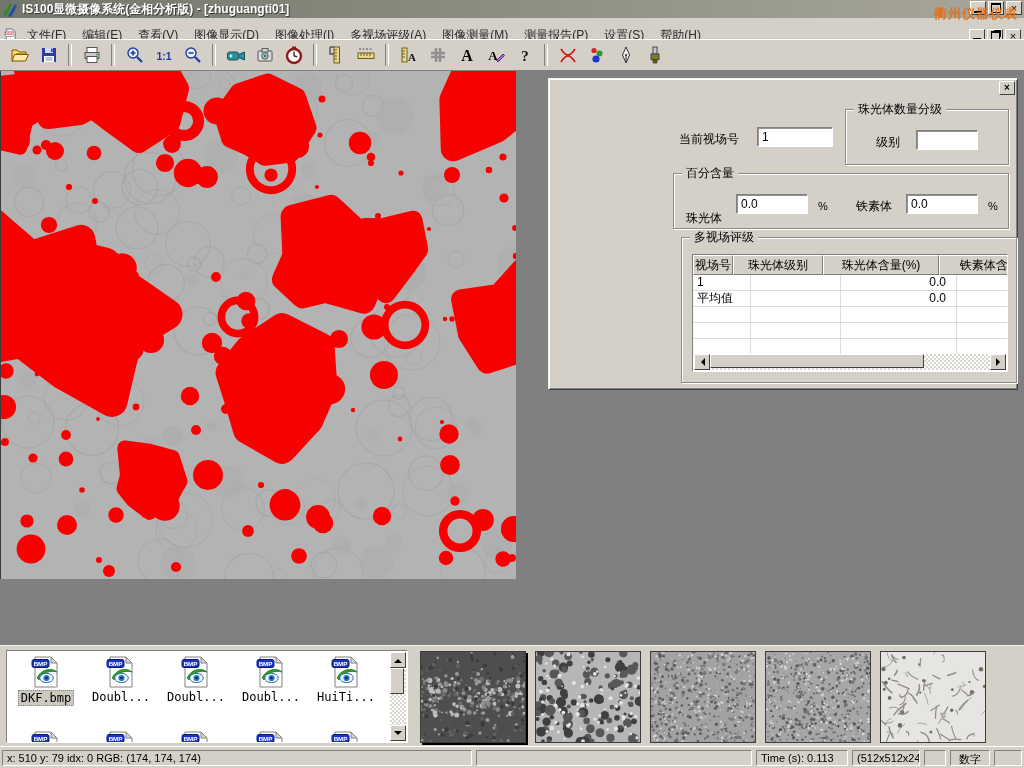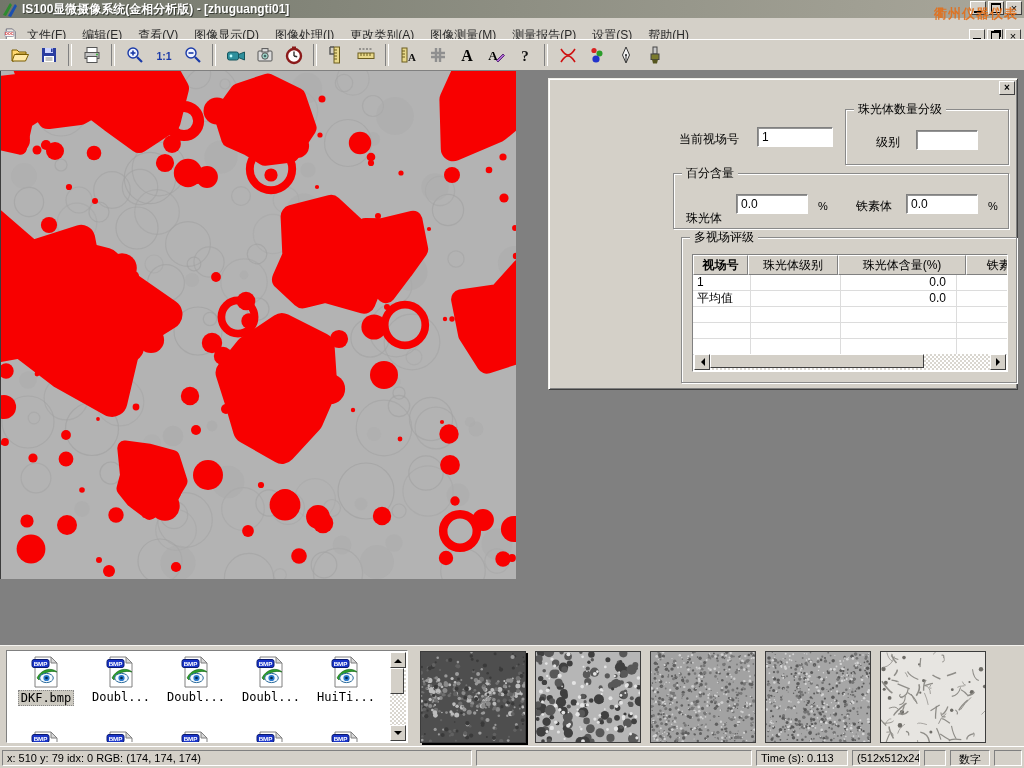--- a/index.html
+++ b/index.html
@@ -123,21 +123,21 @@
           <path d="M3.5 1 h6.5 l3 3 v11 H3.5z" fill="#fffef4" stroke="#667"></path>
           <rect x="2" y="3.5" width="9.5" height="5.5" rx="1" fill="#fff" stroke="#99a"></rect>
           <text x="6.7" y="7.8" font-size="4.2" fill="#c22" text-anchor="middle" font-weight="bold" font-family="sans-serif">DOC</text>
         </svg></span>
     <div id="menu-items" style="display:flex">
         <div class="menu-item">文件(F)</div>
         <div class="menu-item">编辑(E)</div>
         <div class="menu-item">查看(V)</div>
         <div class="menu-item">图像显示(D)</div>
         <div class="menu-item">图像处理(I)</div>
-        <div class="menu-item">更改类别(A)</div>
+        <div class="menu-item">多视场评级(A)</div>
         <div class="menu-item">图像测量(M)</div>
         <div class="menu-item">测量报告(P)</div>
         <div class="menu-item">设置(S)</div>
         <div class="menu-item">帮助(H)</div>
       </div>
     <div class="childbtns">
       <button class="wbtn">
           <span style="width:8px;height:2px;background:#000;margin-top:7px"></span>
         </button>
       <button class="wbtn">
@@ -635,23 +635,23 @@
       <span class="dlg-label" style="left:144px;top:26px;font-size:11px">%</span>
       <span class="dlg-label" style="left:182px;top:24px">铁素体</span>
       <input class="win-input" style="left: 232px; top: 20px; width: 72px; height: 20px;" value="0.0">
       <span class="dlg-label" style="left:314px;top:26px;font-size:11px">%</span>
     </div>
 
     <div class="groupbox" style="left:132px;top:158px;width:336px;height:146px">
       <span class="gb-label">多视场评级</span>
       <div class="tbl">
         <div class="tbl-head" id="tbl-head">
-            <div class="th" style="width: 55px; font-weight: bold;">视场号</div>
+            <div class="th" style="width: 40px;">视场号</div>
             <div class="th" style="width: 90px;">珠光体级别</div>
-            <div class="th" style="width: 128px;">珠光体含量(%)</div>
+            <div class="th" style="width: 116px;">珠光体含量(%)</div>
             <div class="th" style="width: 120px;">铁素体含量(%)</div>
           </div>
         <div id="tbl-body">
             <div class="tbl-row">
               <div class="td" style="width: 58px; text-align: left; padding: 0px 0px 0px 4px;">1</div>
               <div class="td" style="width: 90px; text-align: left; padding: 0px 0px 0px 4px;"></div>
               <div class="td" style="width: 116px; text-align: right; padding: 0px 10px 0px 0px;">0.0</div>
               <div class="td" style="width: 120px; text-align: left; padding: 0px 0px 0px 4px;"></div>
             </div>
             <div class="tbl-row">

